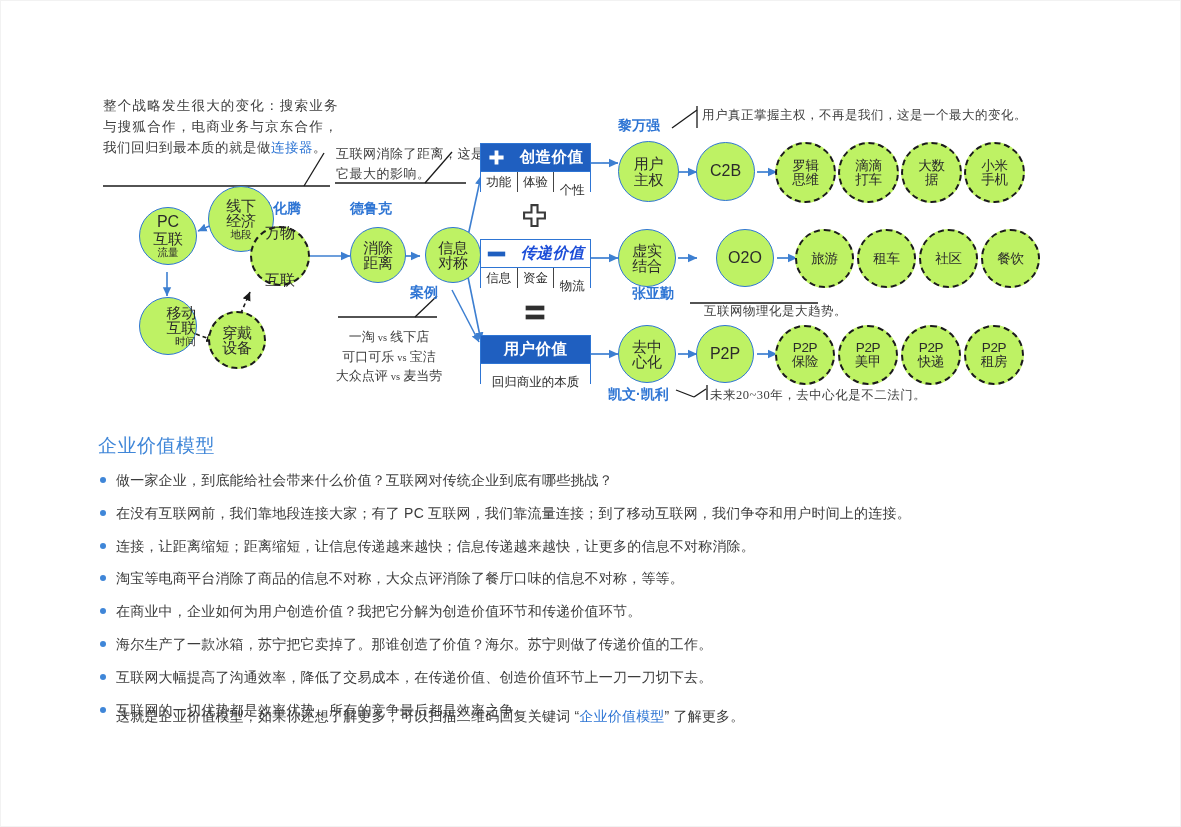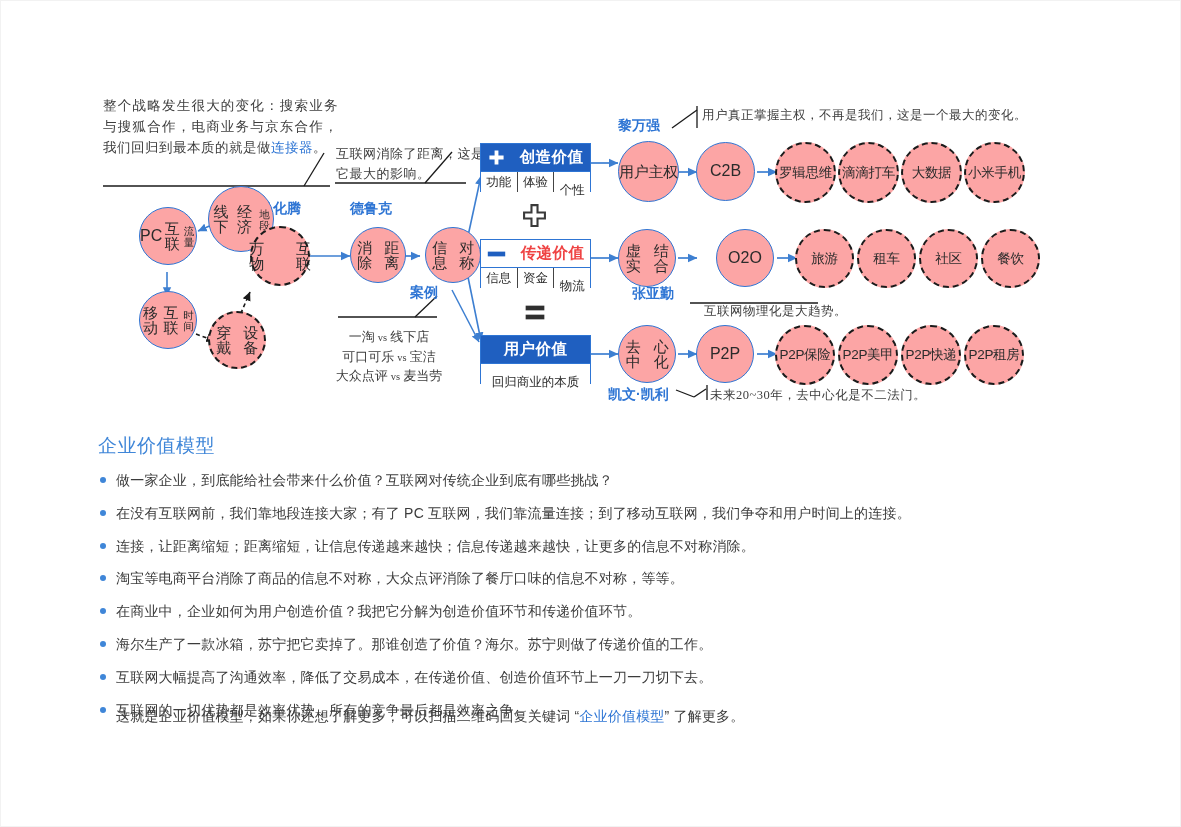--- a/index.html
+++ b/index.html
@@ -74,26 +74,27 @@
     font-size: 14px;
     white-space: nowrap;
     font-family: "Liberation Sans", sans-serif;
   }
 
   
   .node {
     position: absolute;
     border-radius: 50%;
     display: flex;
+    flex-direction: column;
     align-items: center;
     justify-content: center;
     text-align: center;
     box-sizing: border-box;
     color: #2b2b2b;
-    background: #fca5a5;
+    background: #bef264;
     line-height: 1.02;
   }
   .node.solid { border: 1.6px solid #2e75d4; }
   .node.dashed { border: 2px dashed #1a1a1a; }
   .node .t { font-size: 15px; letter-spacing: -0.3px; }
   .node .t.lat { font-size: 16px; letter-spacing: 0px; }
   .node .sub { font-size: 10.5px; color: #2b2b2b; margin-top: 1px; }
   .node.small .t { font-size: 13.5px; }
 
   
@@ -107,21 +108,21 @@
     display: flex;
     align-items: center;
     justify-content: center;
     gap: 15px;
     height: 27px;
     font-weight: bold;
     font-size: 15.5px;
     letter-spacing: 0.4px;
   }
   .vbox.filled .head { background: #1f5fc0; color: #ffffff; }
-  .vbox.outline .head { background: #ffffff; color: #ef4444; }
+  .vbox.outline .head { background: #ffffff; color: #1d4ed8; font-style: italic; }
   .vbox .tags {
     display: flex;
     border-top: 1.4px solid #2e75d4;
     height: 20px;
   }
   .vbox .tags .tag {
     flex: 1;
     display: flex;
     align-items: center;
     justify-content: center;
@@ -288,21 +289,21 @@
       <span class="t">经济</span>
       <span class="sub">地段</span>
     </div>
 
     <div class="node solid" style="left:139px; top:207px; width:58px; height:58px;">
       <span class="t lat">PC</span>
       <span class="t">互联</span>
       <span class="sub">流量</span>
     </div>
 
-    <div class="node solid" style="left:139px; top:291px; width:58px; height:58px;">
+    <div class="node solid" style="left:139px; top:297px; width:58px; height:58px;align-items:flex-end;">
       <span class="t">移动</span>
       <span class="t">互联</span>
       <span class="sub">时间</span>
     </div>
 
     <div class="node dashed" style="left:250px; top:226px; width:60px; height:60px;gap:32px;">
       <span class="t">万物</span>
       <span class="t">互联</span>
     </div>
 

